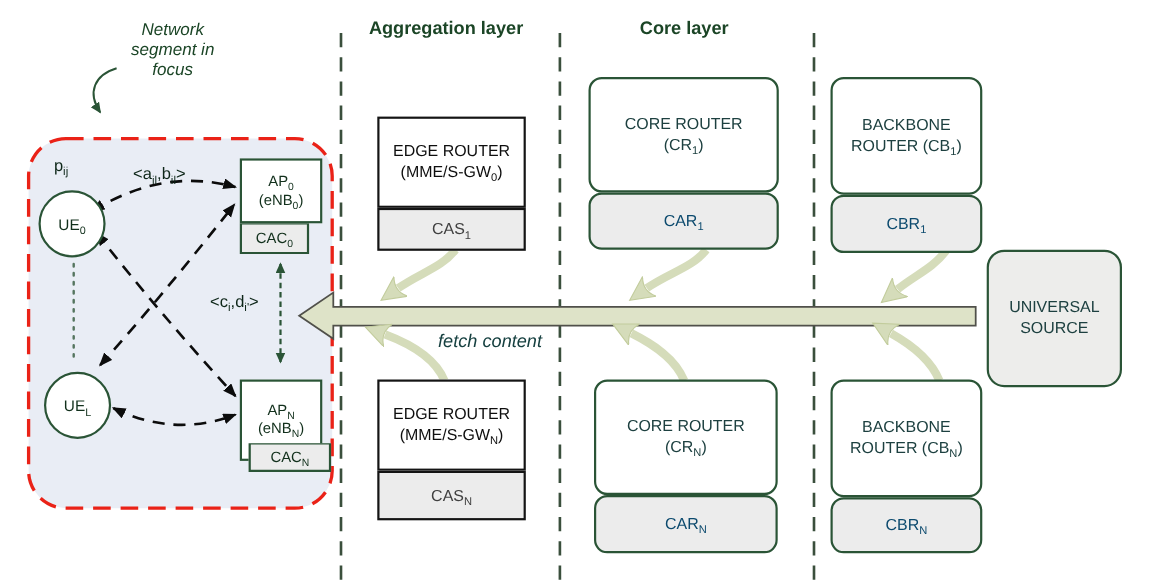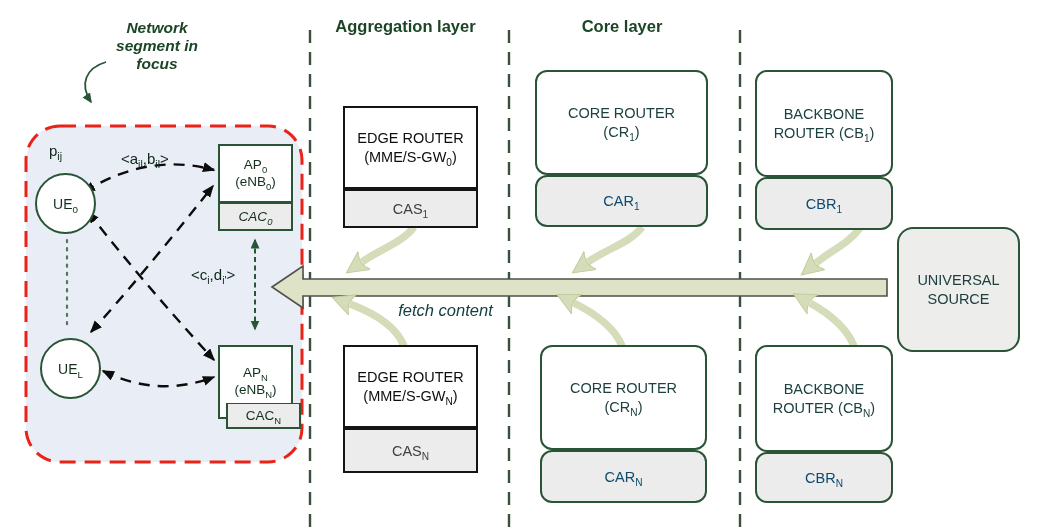--- a/index.html
+++ b/index.html
@@ -38,21 +38,21 @@
     display:flex;align-items:center;justify-content:center;
     font-size:14px;color:#12301c;
   }
   .ap-box{box-sizing:border-box;border:2.2px solid #2a5436;background:#fff;
     display:flex;flex-direction:column;align-items:center;justify-content:center;
     text-align:center;font-size:13.5px;line-height:1.25;color:#12301c;}
   .ap-cache{box-sizing:border-box;border:2.2px solid #2a5436;border-top-width:1.6px;background:#ececec;
     display:flex;align-items:center;justify-content:center;font-size:13.5px;color:#12301c;}
 
   .small-label{font-size:15px;color:#0d2618;white-space:nowrap;}
-  .caption{font-size:15.5px;font-style:italic;color:#1b4526;text-align:center;line-height:1.15;font-weight:bold;}
+  .caption{font-size:15.5px;font-style:italic;color:#1b4526;text-align:center;line-height:1.15;}
   .fetch-label{font-size:16.5px;font-style:italic;color:#164040;text-align:center;white-space:nowrap;}
   .us-box{
     box-sizing:border-box;background:#ededeb;border:2.4px solid #2a5436;border-radius:16px;
     display:flex;flex-direction:column;align-items:center;justify-content:center;
     text-align:center;font-size:14.5px;line-height:1.3;color:#1d4040;
   }
 </style>
 </head>
 <body>
 
@@ -108,21 +108,21 @@
     <span>UE<sub>0</sub></span>
   </div>
   <div class="abs ue-circle" style="left:40px;top:338px;z-index:2;">
     <span>UE<sub>L</sub></span>
   </div>
 
   <div class="abs ap-box" style="left:218px;top:144px;width:75px;height:59px;z-index:2;">
     <span>AP<sub>0</sub></span>
     <span>(eNB<sub>0</sub>)</span>
   </div>
-  <div class="abs ap-cache" style="left:218px;top:203px;width:75px;height:28px;z-index:2;font-style:italic;">
+  <div class="abs ap-cache" style="left:218px;top:203px;width:63px;height:28px;z-index:2;">
     <span>CAC<sub>0</sub></span>
   </div>
 
   <div class="abs ap-box" style="left:218px;top:345px;width:75px;height:74px;z-index:2;">
     <span>AP<sub>N</sub></span>
     <span>(eNB<sub>N</sub>)</span>
   </div>
   <div class="abs ap-cache" style="left:226px;top:403px;width:75px;height:26px;z-index:2;">
     <span>CAC<sub>N</sub></span>
   </div>

